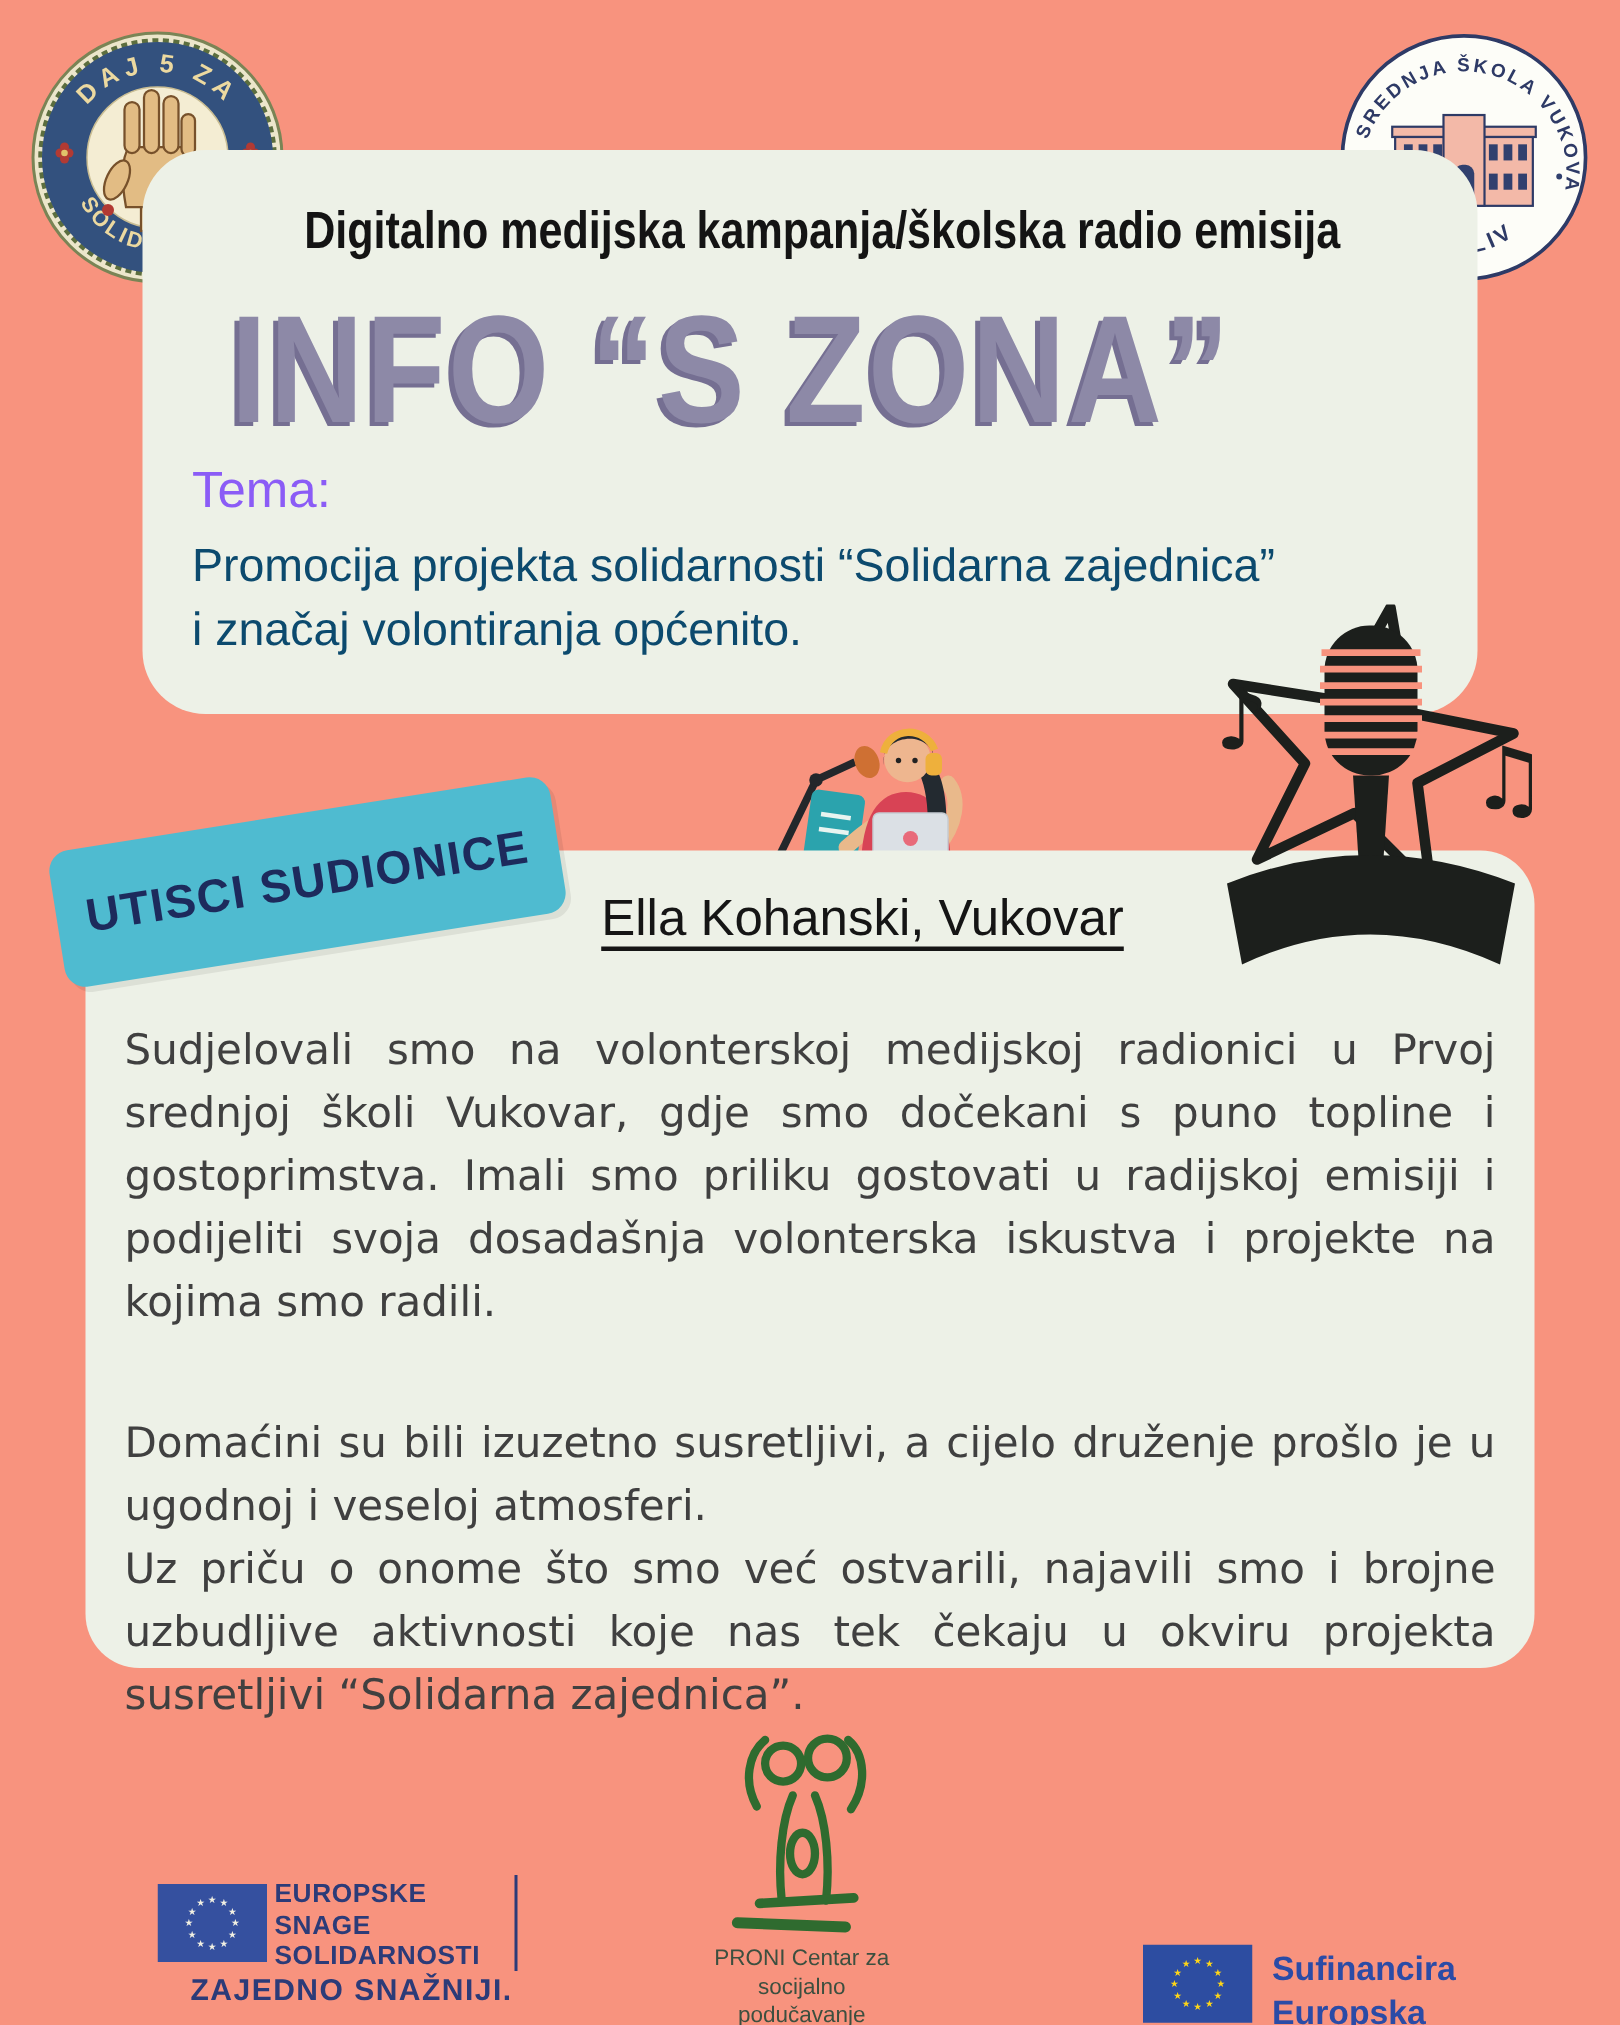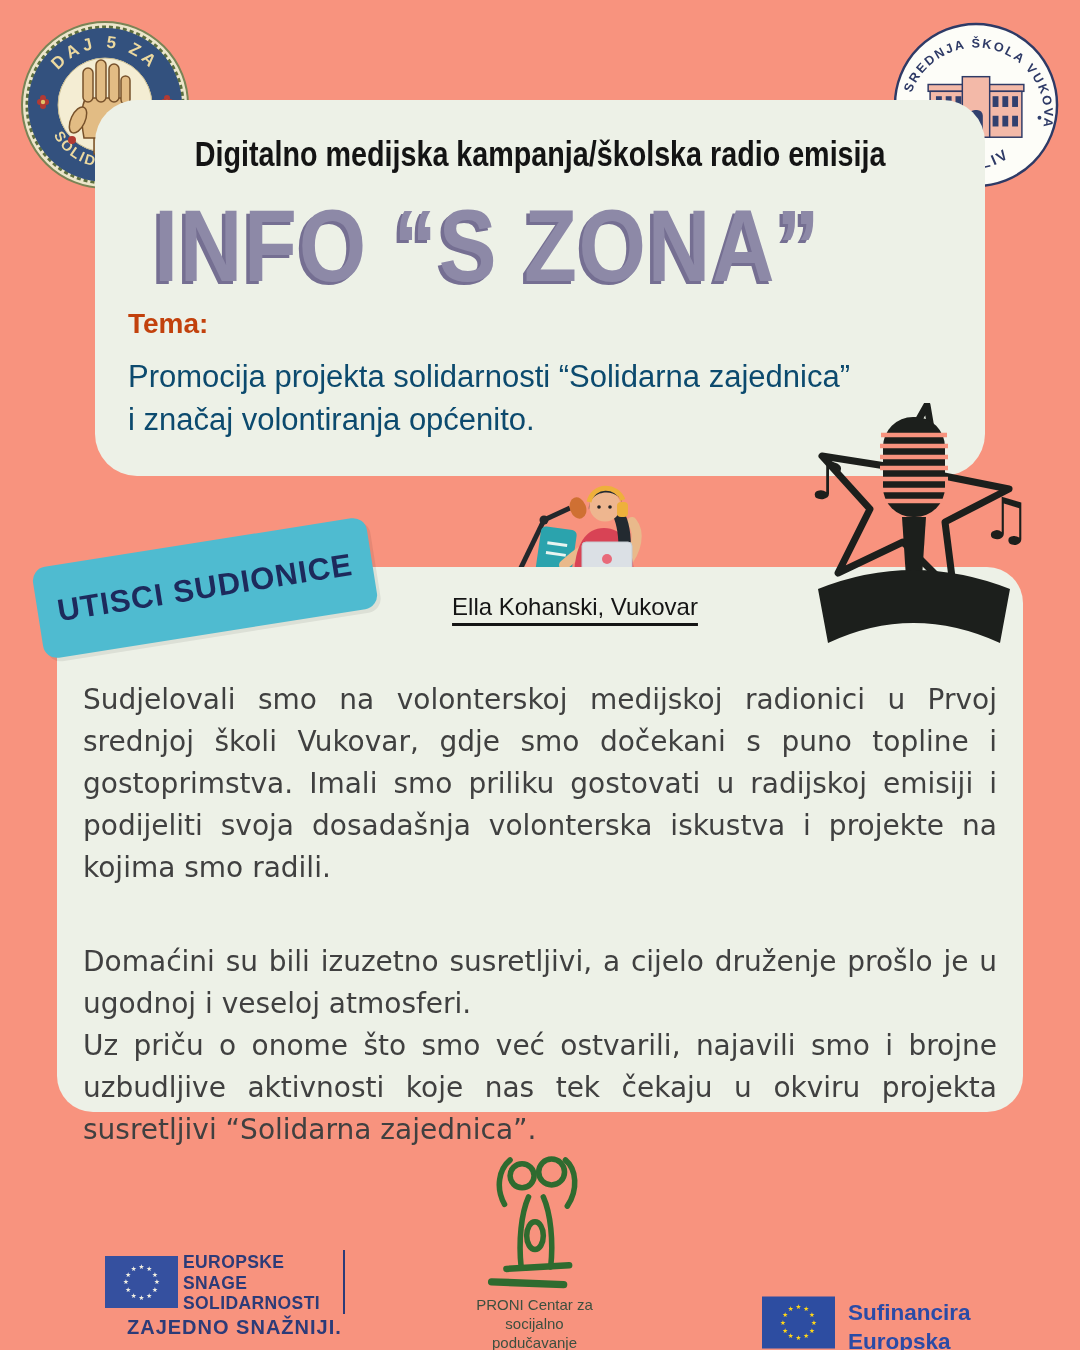--- a/index.html
+++ b/index.html
@@ -3,34 +3,34 @@
 <meta charset="utf-8">
 <style>
   html,body{margin:0;padding:0;background:#555;}
   #poster{
     position:relative;width:1080px;height:1350px;overflow:hidden;
     background:#f8937e;font-family:"Liberation Sans",sans-serif;
   }
   .card{position:absolute;background:#edf1e7;border-radius:42px;}
   
   #header-card{left:95px;top:100px;width:890px;height:376px;}
-  .kicker-wrap{position:absolute;top:34px;left:0;width:100%;text-align:center;}
+  .kicker-wrap{position:absolute;top:34px;left:0;width:100%;text-align:left;padding-left:32px;}
   .kicker{display:inline-block;transform:scaleX(.82);transform-origin:center;
     font-size:35px;font-weight:700;color:#141414;letter-spacing:0;}
   .title-wrap{position:absolute;top:88px;left:0;width:100%;}
   .big-title{display:inline-block;transform:scaleX(.85);transform-origin:center;
     font-size:102px;font-weight:800;color:#8d89a7;letter-spacing:2px;
     text-shadow:-4px 3px 0 #756f92;}
-  .theme-label{position:absolute;left:33px;top:208px;font-size:28px;font-weight:700;color:#c2410c;}
+  .theme-label{position:absolute;left:33px;top:208px;font-size:34px;font-weight:400;color:#8b5cf6;}
   .theme-text{position:absolute;left:33px;top:256px;font-size:31px;line-height:1.38;
     color:#0c4a6e;white-space:pre-line;}
   
   #testimonial-card{left:57px;top:567px;width:966px;height:545px;border-radius:36px;}
   .author{position:absolute;left:283px;top:26px;width:470px;text-align:center;
-    font-size:24px;color:#151515;text-decoration:underline;text-decoration-thickness:2.5px;
+    font-size:34px;color:#151515;text-decoration:underline;text-decoration-thickness:2.5px;
     text-underline-offset:8px;}
   .paras{position:absolute;left:26px;right:26px;top:112px;
     font-family:"DejaVu Sans","Liberation Sans",sans-serif;
     font-size:28px;line-height:1.5;color:#404040;text-align:justify;}
   .paras p{margin:0;}
   .paras p.gap{margin-bottom:52px;}
   
   #banner{position:absolute;left:36px;top:542px;width:338px;height:92px;
     background:#4fbbd0;border-radius:14px;transform:rotate(-9deg);
     display:flex;align-items:center;justify-content:center;z-index:5;

